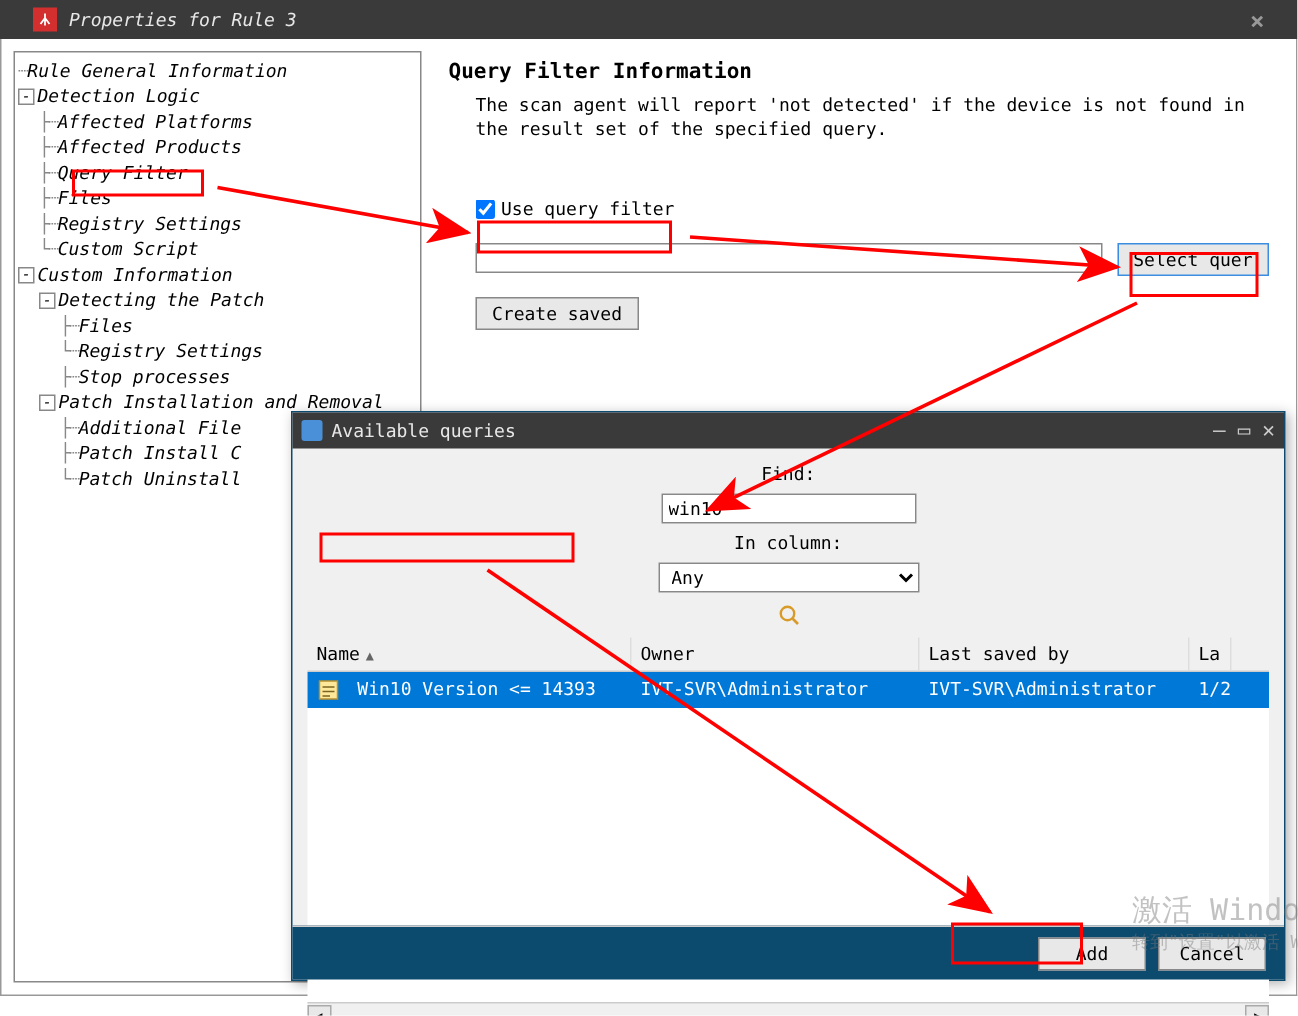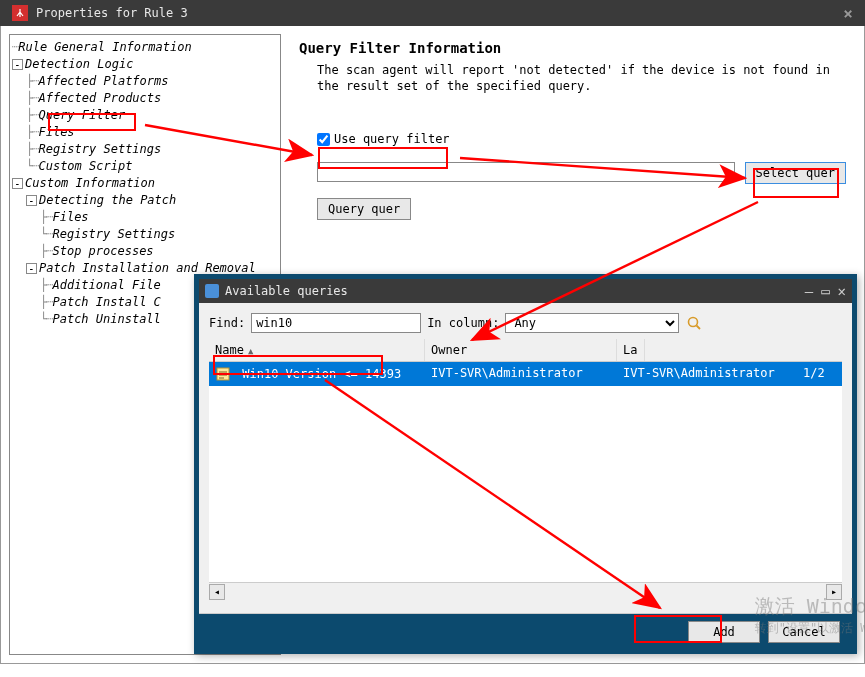--- a/index.html
+++ b/index.html
@@ -1,18 +1,18 @@
 <!DOCTYPE html>
 <html><head>
   <meta charset="utf-8">
   <style>
     * { box-sizing: border-box; margin: 0; padding: 0; font-family: "SimSun", "宋体", monospace; font-size: 12px; }
     body { background: #fff; width: 865px; height: 677px; position: relative; overflow: hidden; }
     
-    .titlebar { background: #3a3a3a; color: #e8e8e8; height: 26px; display: flex; align-items: center; padding: 0 12px; }
+    .titlebar { background: #3a3a3a; color: #e8e8e8; height: 26px; display: flex; align-items: center; padding: 0 22px; font-style: italic; }
     .titlebar-icon { width: 16px; height: 16px; background: #d32f2f; display: flex; align-items: center; justify-content: center; margin-right: 8px; }
     .titlebar-icon svg { width: 10px; height: 10px; }
     .titlebar-close { margin-left: auto; color: #999; font-size: 16px; font-weight: bold; cursor: default; }
     
     .main-content { display: flex; height: 638px; border: 1px solid #999; border-top: none; background: #fff; padding: 8px; gap: 8px; }
     
     .tree-panel { width: 272px; background: #fff; border: 1px solid #888; overflow: hidden; padding: 4px 2px; font-style: italic; }
     .tree-node { white-space: nowrap; line-height: 17px; }
     .tree-indent { display: inline-block; }
     .tree-toggle { display: inline-block; width: 11px; height: 11px; border: 1px solid #888; background: #fff; text-align: center; line-height: 9px; font-size: 10px; cursor: default; margin-right: 2px; vertical-align: middle; position: relative; }
@@ -29,28 +29,28 @@
     .query-input-row { margin-top: 16px; margin-left: 18px; display: flex; align-items: flex-start; gap: 4px; }
     .query-input { flex: 1; height: 20px; border: 1px solid #888; background: #fff; padding: 0 4px; max-width: 438px; }
     .btn { border: 1px solid #888; background: #e8e8e8; padding: 3px 10px; cursor: default; font-family: inherit; font-size: 12px; }
     .btn-select { margin-left: 6px; }
     
     .create-row { margin-top: 14px; margin-left: 18px; }
     
     .red-box { border: 2.5px solid #ff0000; position: absolute; pointer-events: none; }
     
     
-    .dialog { position: absolute; left: 194px; top: 274px; width: 663px; height: 380px; border: 5px solid #0c4a6e; background: #f0f0f0; box-shadow: 2px 2px 8px rgba(0,0,0,0.3); }
+    .dialog { position: absolute; left: 194px; top: 274px; width: 663px; height: 380px; border: 1px solid #0c4a6e; background: #f0f0f0; box-shadow: 2px 2px 8px rgba(0,0,0,0.3); }
     .dialog-titlebar { background: #3a3a3a; color: #e8e8e8; height: 24px; display: flex; align-items: center; padding: 0 6px; }
     .dialog-icon { width: 14px; height: 14px; margin-right: 6px; background: #4a90d9; border-radius: 2px; }
     .dialog-controls { margin-left: auto; display: flex; gap: 8px; color: #ccc; }
     .dialog-controls span { cursor: default; font-size: 14px; }
     
     .dialog-body { padding: 10px; }
-    .find-row { display: flex; align-items: center; gap: 6px; margin-bottom: 6px; }
+    .find-row { display: flex; align-items: center; gap: 6px; margin-bottom: 6px; flex-direction: column; }
     .find-row input[type="text"] { border: 1px solid #888; height: 20px; padding: 0 4px; background: #fff; }
     .find-row select { border: 1px solid #888; height: 20px; padding: 0 4px; background: #fff; }
     .search-icon { width: 18px; height: 18px; display: flex; align-items: center; justify-content: center; }
     
     .grid { border: none; margin-top: 4px; }
     .grid-header { display: flex; background: #f0f0f0; border-bottom: 1px solid #ccc; }
     .grid-header-cell { padding: 4px 6px; border-right: 1px solid #ddd; }
     .grid-row { display: flex; background: #0078d7; color: #fff; }
     .grid-cell { padding: 4px 6px; overflow: hidden; white-space: nowrap; }
     .grid-icon { width: 16px; height: 16px; display: inline-block; vertical-align: middle; margin-right: 4px; }
@@ -115,21 +115,21 @@
       <input type="checkbox" checked="" style="">
       <label>Use query filter</label>
     </div>
 
     <div class="query-input-row">
       <input class="query-input" type="text" value="" style="">
       <button class="btn btn-select" style="border:1px solid #3a8de0">Select quer</button>
     </div>
 
     <div class="create-row">
-      <button class="btn">Query quer</button>
+      <button class="btn">Create saved</button>
     </div>
   </div>
 </div>
 
 <div class="dialog">
   <div class="dialog-titlebar">
     <span class="dialog-icon"></span>
     <span>Available queries</span>
     <div class="dialog-controls">
       <span>—</span>
@@ -150,20 +150,21 @@
             <circle cx="7" cy="7" r="4.5" fill="none" stroke="#d89b2a" stroke-width="1.6"></circle>
             <line x1="10.5" y1="10.5" x2="14" y2="14" stroke="#d89b2a" stroke-width="1.8"></line>
           </svg>
       </span>
     </div>
 
     <div class="grid">
       <div class="grid-header">
         <div class="grid-header-cell" style="width:216px"><span>Name</span><span class="sort-arrow">▲</span></div>
         <div class="grid-header-cell" style="width:192px">Owner</div>
+        <div class="grid-header-cell" style="width:180px">Last saved by</div>
         <div class="grid-header-cell" style="width:28px">La</div>
       </div>
       <div class="grid-body-area">
         <div class="grid-row">
           <div class="grid-cell" style="width:216px">
             <span class="grid-icon">
               <svg width="16" height="16" viewBox="0 0 16 16">
                   <rect x="2" y="2" width="12" height="12" fill="#ffe89a" stroke="#b89030"></rect>
                   <path d="M4 6 h8 M4 9 h8 M4 12 h5" stroke="#7a6320" stroke-width="1"></path>
                 </svg>

